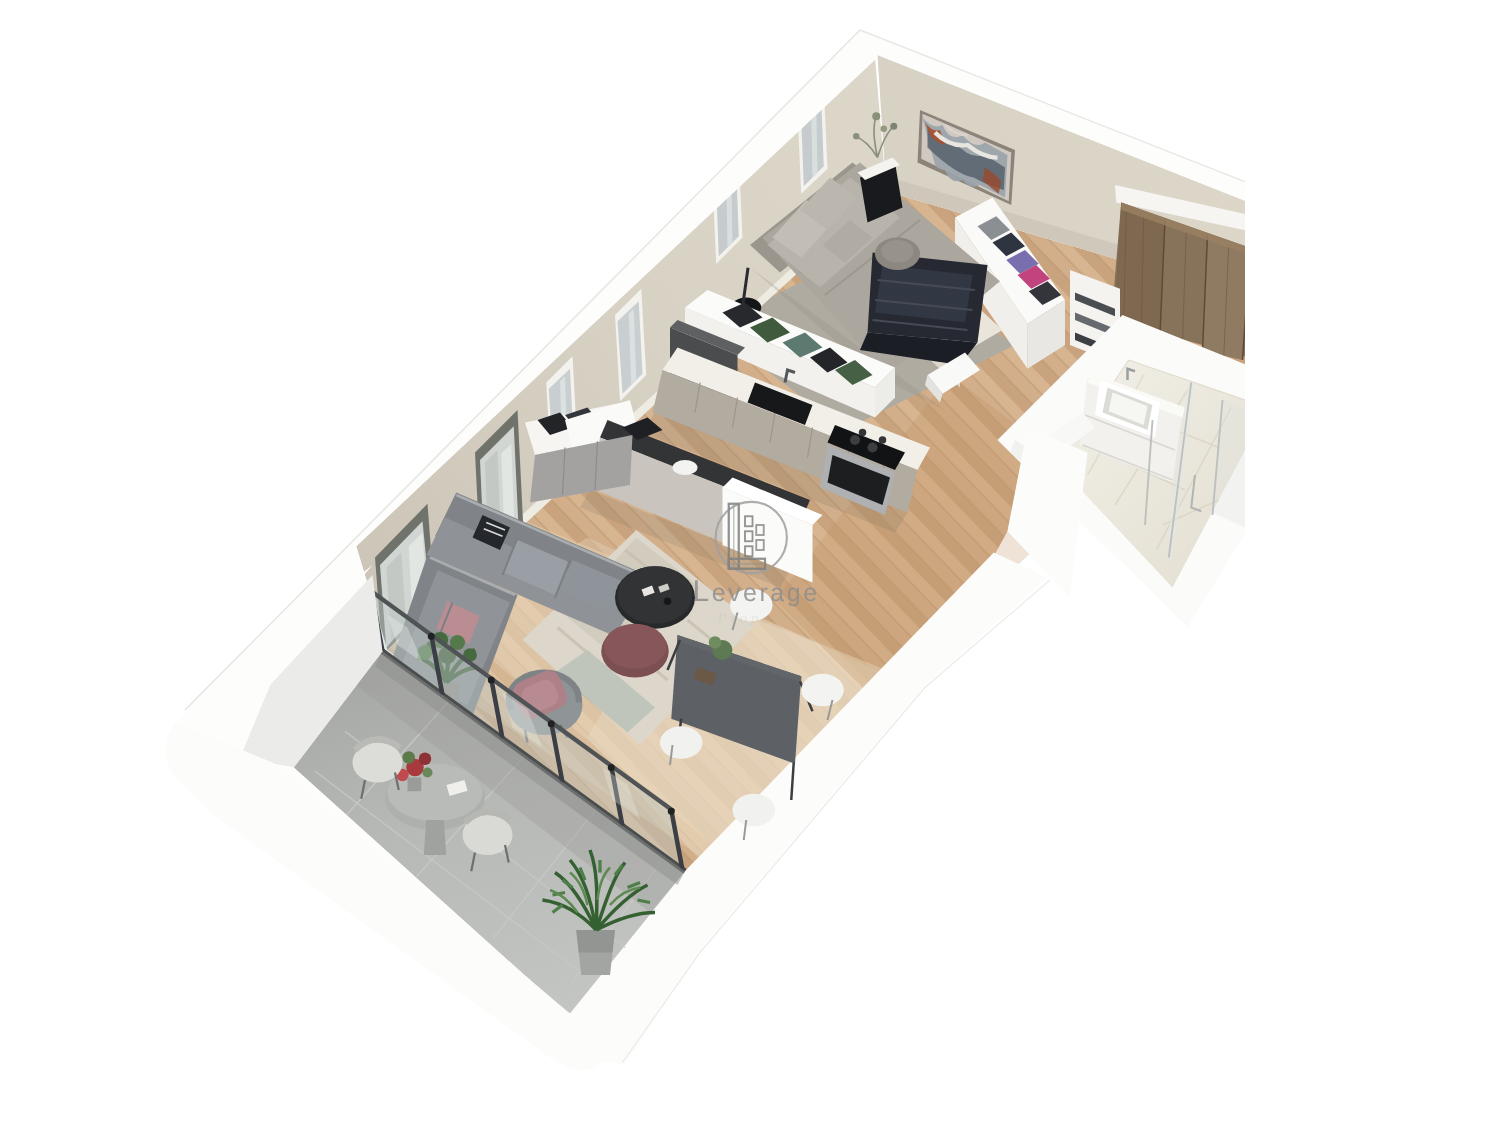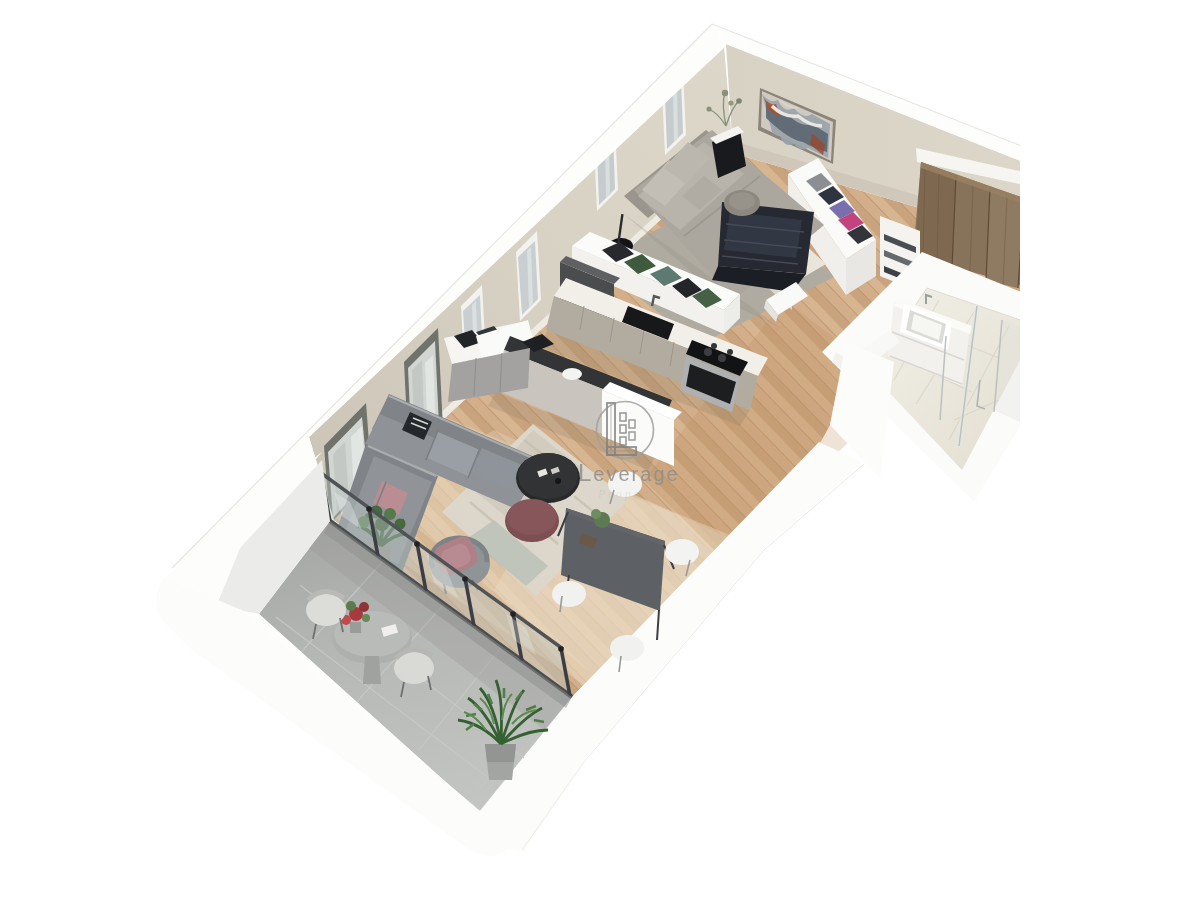--- a/index.html
+++ b/index.html
@@ -1,17 +1,17 @@
 <!DOCTYPE html>
 <html><head>
 <meta charset="utf-8">
 <style>
   html,body{margin:0;padding:0;background:#ffffff;}
   #stage{position:relative;width:996px;height:900px;overflow:hidden;background:#ffffff;
-         font-family:"Liberation Sans", sans-serif;margin-left:24px;}
+         font-family:"Liberation Sans", sans-serif;}
   svg{position:absolute;left:0;top:0;}
 </style>
 </head>
 <body>
 <div id="stage">
 <svg width="1200" height="900" viewBox="0 0 1200 900">
 <defs>
   <linearGradient id="nwwall" x1="0" y1="1" x2="1" y2="0">
     <stop offset="0" stop-color="#cbc4b6"></stop>
     <stop offset="0.55" stop-color="#d8d2c5"></stop>

